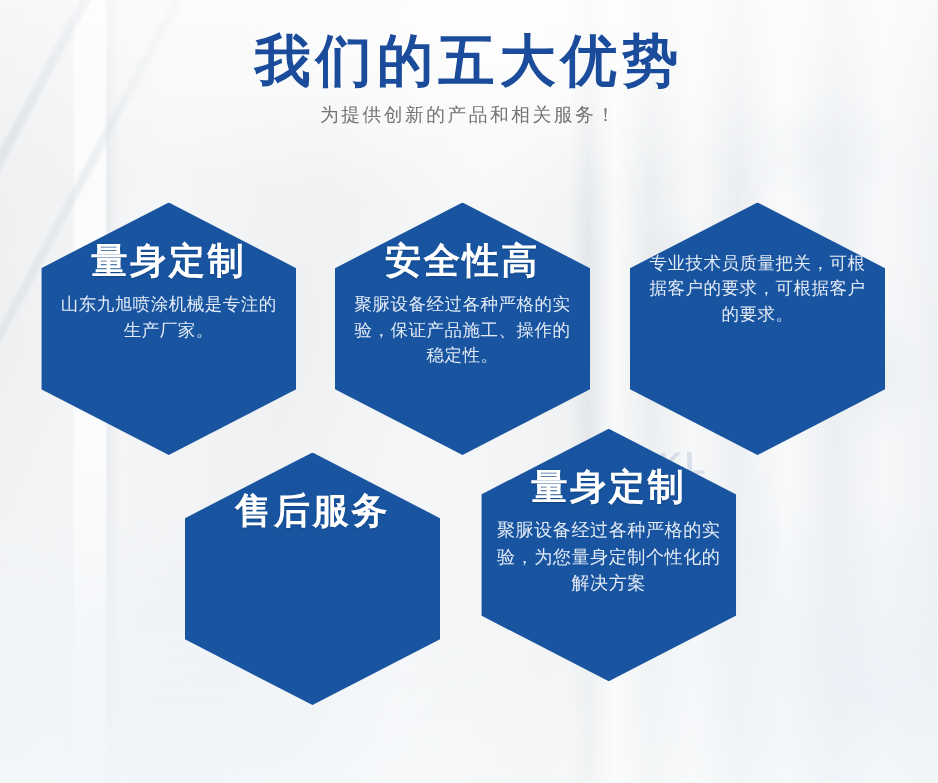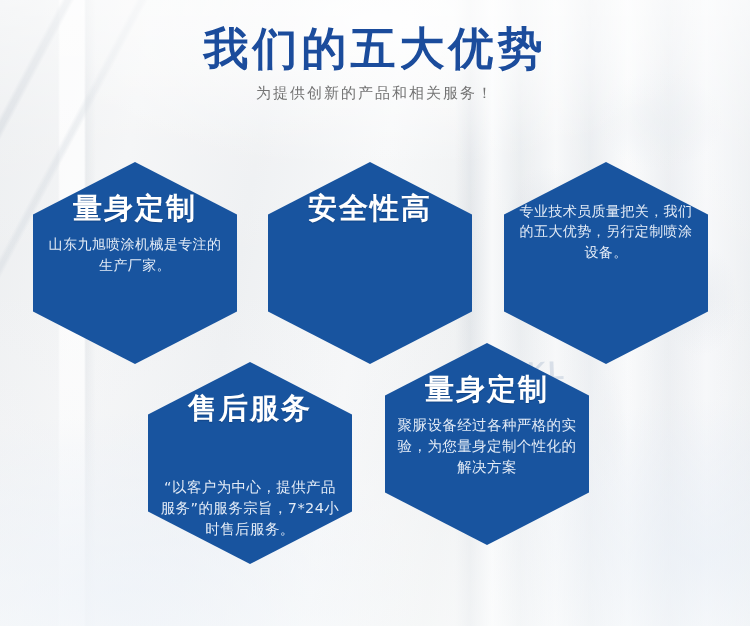--- a/index.html
+++ b/index.html
@@ -174,21 +174,21 @@
     margin: 9px 0 0 0;
     text-align: center;
     letter-spacing: 0.4px;
     max-width: 180px;
   }
 
   
   #hex-1 { left: 33px;  top: 162px; }
   #hex-2 { left: 268px; top: 162px; }
   #hex-3 { left: 504px; top: 162px; }
-  #hex-4 { left: 148px; top: 362px; gap: 43px; }
+  #hex-4 { left: 148px; top: 362px; }
   #hex-5 { left: 385px; top: 343px; }
 
   
   #hex-4 .hex-desc, #hex-5 .hex-desc { font-size: 14.5px; max-width: 186px; }
 </style>
 </head>
 <body>
 
 <div id="poster">
 
@@ -206,29 +206,29 @@
     <p class="heading-sub">为提供创新的产品和相关服务！</p>
   </div>
 
   <div class="hex" id="hex-1">
     <div class="hex-title">量身定制</div>
     <div class="hex-desc">山东九旭喷涂机械是专注的生产厂家。</div>
   </div>
 
   <div class="hex" id="hex-2">
     <div class="hex-title">安全性高</div>
+    <div class="hex-desc">聚脲设备经过各种严格的实验，保证产品施工、操作的稳定性。</div>
   </div>
 
   <div class="hex" id="hex-3">
-    <div class="hex-desc">专业技术员质量把关，我们的五大优势，另行定制喷涂设备。</div>
+    <div class="hex-desc">专业技术员质量把关，可根据客户的要求，可根据客户的要求。</div>
   </div>
 
   <div class="hex" id="hex-4">
     <div class="hex-title">售后服务</div>
-    <div class="hex-desc">“以客户为中心，提供产品服务”的服务宗旨，7*24小时售后服务。</div>
   </div>
 
   <div class="hex" id="hex-5">
     <div class="hex-title">量身定制</div>
     <div class="hex-desc">聚脲设备经过各种严格的实验，为您量身定制个性化的解决方案</div>
   </div>
 
 </div>
 
 </body></html>

